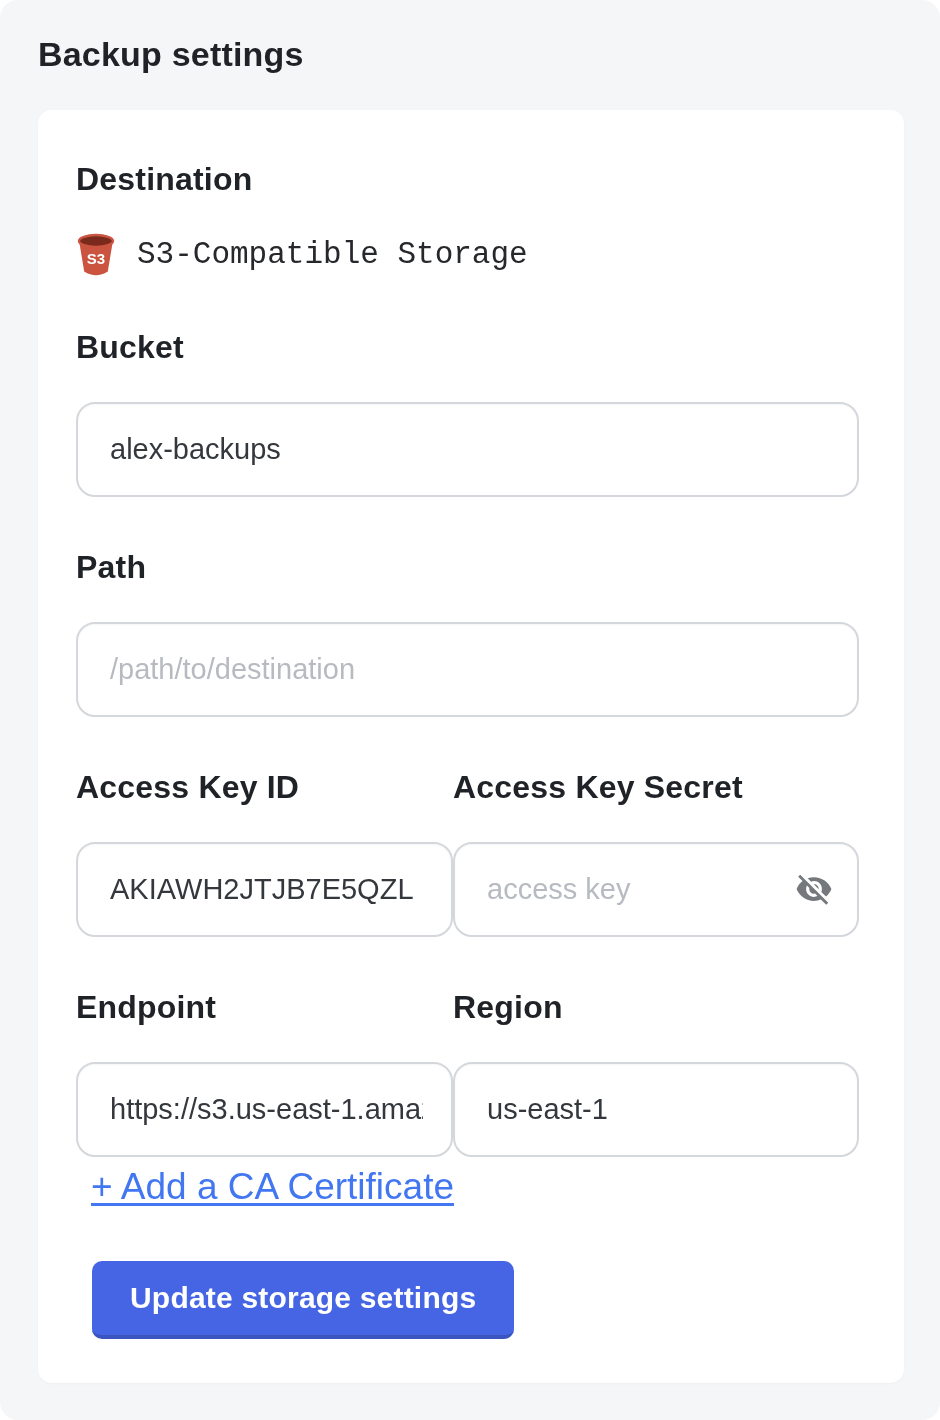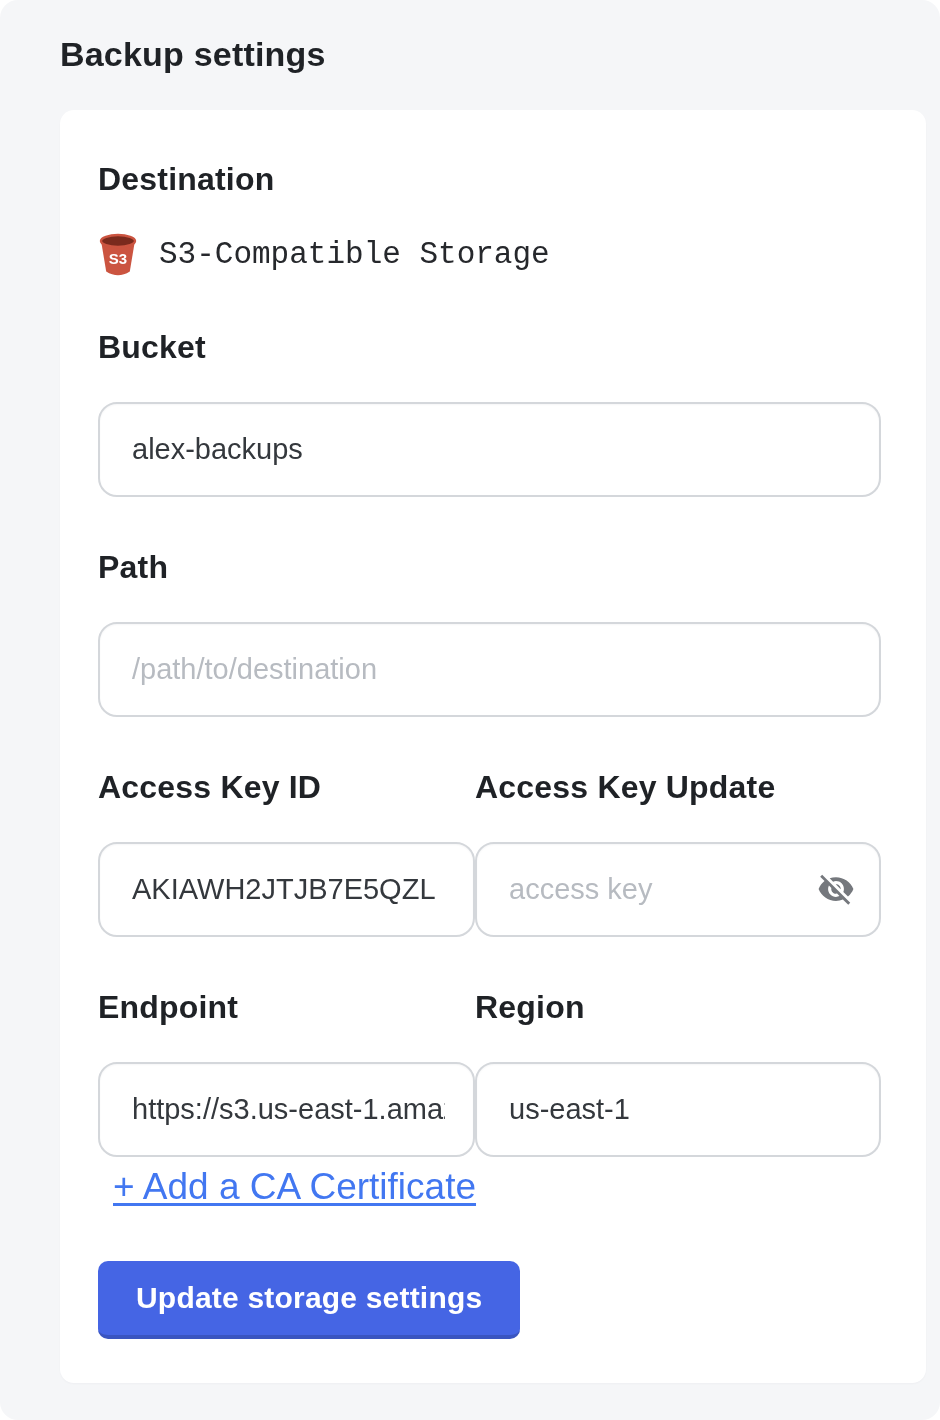--- a/index.html
+++ b/index.html
@@ -6,21 +6,21 @@
   html, body { background: #ffffff; }
   body {
     font-family: "Liberation Sans", "DejaVu Sans", sans-serif;
     width: 940px;
   }
   .panel {
     width: 940px;
     height: 1420px;
     background: #f5f6f8;
     border-radius: 18px;
-    padding: 34px 37px 0 60px;
+    padding: 34px 37px 0 38px;
     overflow: hidden;
   }
   .page-title {
     font-size: 34px;
     font-weight: 700;
     color: #1f2226;
     line-height: 40px;
     letter-spacing: 0.2px;
   }
   .card {
@@ -108,20 +108,21 @@
     background: #4565e4;
     border: none;
     border-bottom: 4px solid #3a55c0;
     border-radius: 10px;
     color: #ffffff;
     font-family: "Liberation Sans", "DejaVu Sans", sans-serif;
     font-size: 30px;
     font-weight: 700;
     letter-spacing: 0.2px;
     cursor: pointer;
+    margin-left: 16px;
   }
 </style>
 </head>
 <body>
 
 <div class="panel">
 
   <h1 class="page-title">Backup settings</h1>
 
   <div class="card">
@@ -149,21 +150,21 @@
       <label class="field-label">Path</label>
       <input class="text-input" type="text" placeholder="/path/to/destination" style="">
     </div>
 
     <div class="section two-col">
       <div>
         <label class="field-label">Access Key ID</label>
         <input class="text-input" type="text" value="AKIAWH2JTJB7E5QZL" style="">
       </div>
       <div>
-        <label class="field-label">Access Key Update</label>
+        <label class="field-label">Access Key Secret</label>
         <div class="input-wrap">
           <input class="text-input" type="text" placeholder="access key" style="">
           <button class="eye-toggle" aria-label="toggle secret visibility">
             <svg viewBox="0 0 24 24" fill="currentColor" aria-hidden="true">
               <path d="M12 7c2.76 0 5 2.24 5 5 0 .65-.13 1.26-.36 1.83l2.92 2.92c1.51-1.26 2.7-2.89 3.43-4.75-1.73-4.39-6-7.5-11-7.5-1.4 0-2.74.25-3.98.7l2.16 2.16C10.74 7.13 11.35 7 12 7zM2 4.27l2.28 2.28.46.46C3.08 8.3 1.78 10.02 1 12c1.73 4.39 6 7.5 11 7.5 1.55 0 3.03-.3 4.38-.84l.42.42L19.73 22 21 20.73 3.27 3 2 4.27zM7.53 9.8l1.55 1.55c-.05.21-.08.43-.08.65 0 1.66 1.34 3 3 3 .22 0 .44-.03.65-.08l1.55 1.55c-.67.33-1.41.53-2.2.53-2.76 0-5-2.24-5-5 0-.79.2-1.53.53-2.2zm4.31-.78l3.15 3.15.02-.16c0-1.66-1.34-3-3-3l-.17.01z"></path>
             </svg>
           </button>
         </div>
       </div>
     </div>

